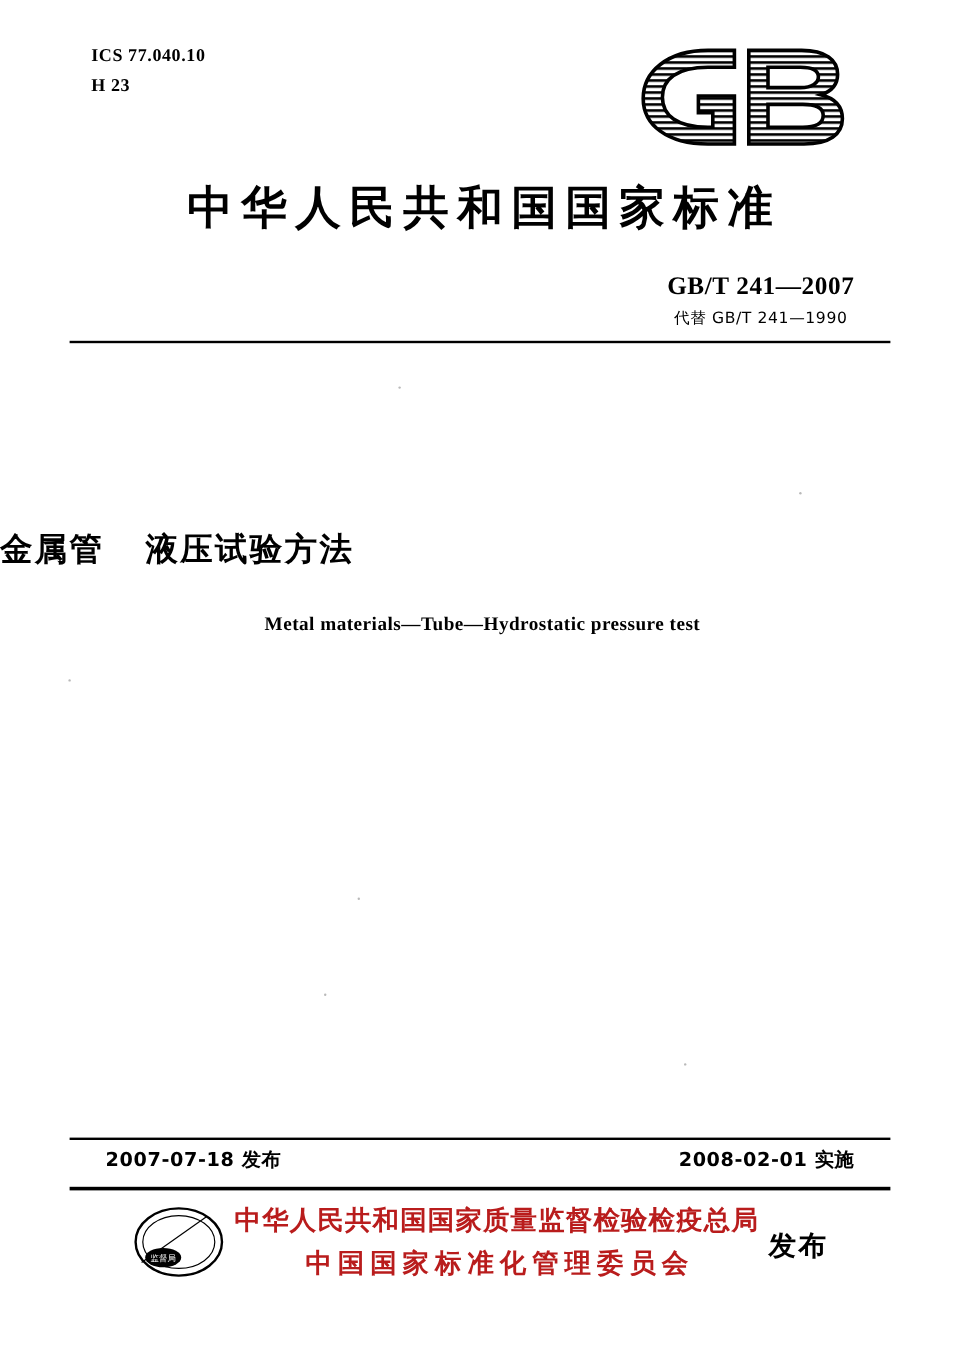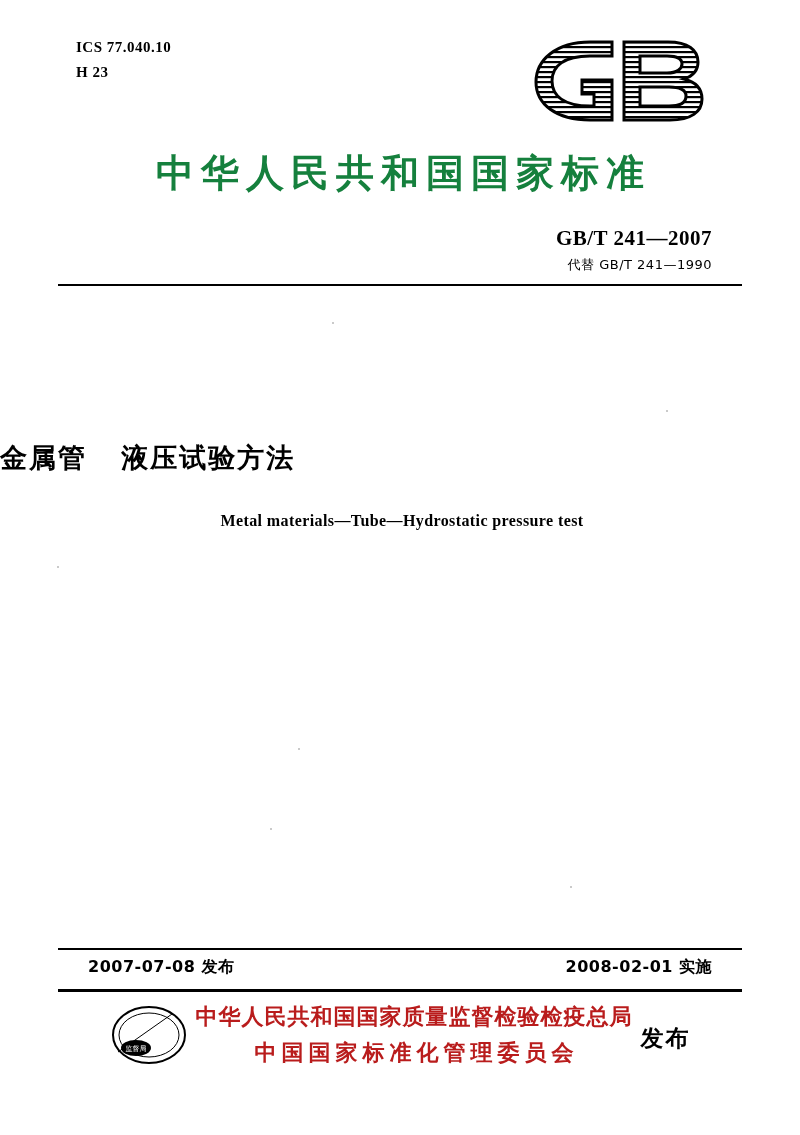--- a/index.html
+++ b/index.html
@@ -55,29 +55,29 @@
     position: absolute;
     left: 0;
     right: 0;
     top: 148px;
     text-align: center;
     font-family: "DejaVu Sans", sans-serif;
     font-weight: bold;
     font-size: 38px;
     letter-spacing: 7px;
     text-indent: 7px;
-    color: #15803d;
+    color: #000000;
   }
 
   
   .std-number {
     position: absolute;
     right: 88px;
     top: 226px;
-    text-align: right;
+    text-align: center;
   }
   .std-number .main-no {
     font-family: "Liberation Serif", serif;
     font-size: 21px;
     font-weight: bold;
     letter-spacing: 0.5px;
     white-space: nowrap;
   }
   .std-number .replaces {
     margin-top: 5px;
@@ -258,21 +258,21 @@
     <div class="main-no">GB/T 241—2007</div>
     <div class="replaces">代替 GB/T 241—1990</div>
   </div>
 
   <div class="rule rule-top"></div>
 
   <div class="subject-cn">金属管   液压试验方法</div>
   <div class="subject-en">Metal materials—Tube—Hydrostatic pressure test</div>
 
   <div class="rule rule-bottom"></div>
-  <div class="date-issue">2007-07-08 发布</div>
+  <div class="date-issue">2007-07-18 发布</div>
   <div class="date-impl">2008-02-01 实施</div>
   <div class="rule-thin"></div>
 
   <div class="publisher">
     <div class="seal">
       <svg viewBox="0 0 78 62" width="78" height="62" aria-hidden="true">
         <ellipse cx="39" cy="31" rx="36" ry="28" fill="none" stroke="#000" stroke-width="2"></ellipse>
         <ellipse cx="39" cy="31" rx="30" ry="22" fill="none" stroke="#000" stroke-width="1"></ellipse>
         <line x1="8" y1="48" x2="62" y2="10" stroke="#000" stroke-width="1"></line>
         <ellipse cx="26" cy="44" rx="15" ry="8" fill="#000"></ellipse>

